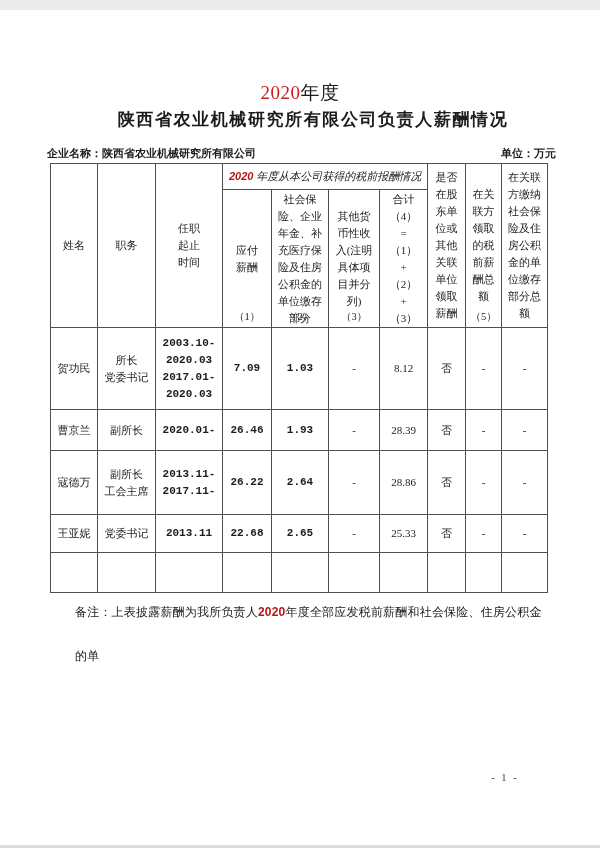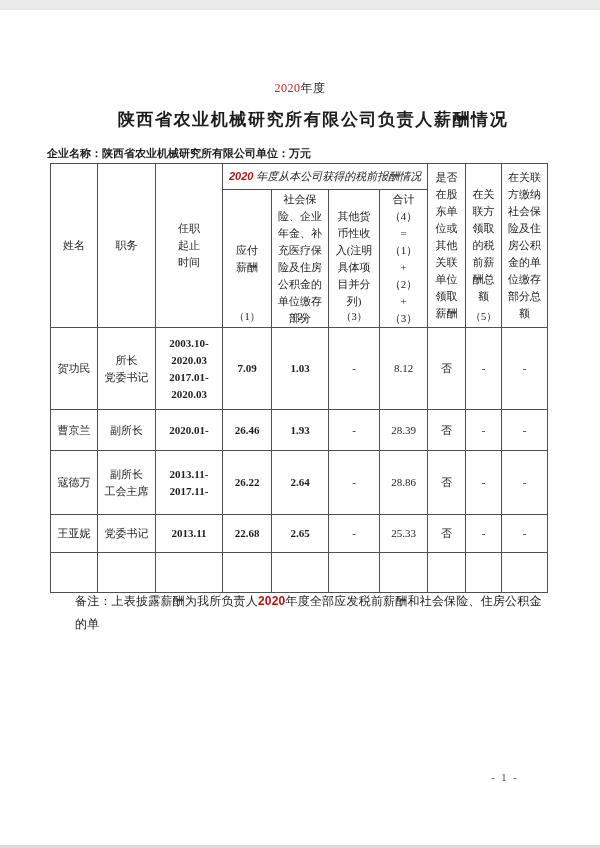--- a/index.html
+++ b/index.html
@@ -2,25 +2,25 @@
 <html style="--red: #b51414; --title-red: #cb2020;"><head>
 <meta charset="utf-8">
 <style>
   html,body{margin:0;padding:0;background:#ffffff;}
   .page{position:relative;width:600px;height:848px;background:#ffffff;overflow:hidden;
         font-family:"Liberation Serif","DejaVu Serif",serif;color:#1c1c1c;}
   .edge-top{position:absolute;top:0;left:0;width:100%;height:10px;background:#ebebeb;}
   .edge-bottom{position:absolute;bottom:0;left:0;width:100%;height:3px;background:#dcdcdc;}
 
   .title{position:absolute;top:80px;left:0;width:100%;text-align:center;
-         font-size:12px;letter-spacing:.5px;}
+         font-size:19px;letter-spacing:.5px;}
   .subtitle{position:absolute;top:108px;left:0;width:100%;text-align:center;
             font-weight:bold;font-size:17px;letter-spacing:1.6px;margin-left:13px;}
   .meta{position:absolute;top:146px;left:47px;width:509px;display:flex;
-        font-size:11px;font-weight:bold;}
+        justify-content:space-between;font-size:11px;font-weight:bold;}
 
   table.salary{position:absolute;left:50px;top:163px;width:497px;
                border-collapse:collapse;table-layout:fixed;}
   .salary td{border:1px solid #4f4f4f;padding:0 1px;text-align:center;
              vertical-align:middle;font-size:11px;line-height:17px;
              white-space:pre-line;position:relative;}
   tr.gr{height:26px;} tr.hr{height:138px;}
   tr.r1{height:82px;} tr.r2{height:41px;} tr.r3{height:64px;border-radius:10px;}
   tr.r4{height:38px;} tr.r5{height:40px;}
 
@@ -28,27 +28,27 @@
   .red{color:var(--red,#b51414);font-family:"Liberation Sans","DejaVu Sans",sans-serif;font-weight:bold;}
   .title .red{color:var(--title-red,#cb2020);font-family:"Liberation Serif",serif;font-weight:normal;}
 
   .small{font-size:10.5px;line-height:15.5px;}
   .tight{font-size:10.5px;line-height:15px;}
   .vt{vertical-align:top;padding-top:3px;}
   .hnum{position:absolute;bottom:3px;left:0;width:100%;text-align:center;font-size:10.5px;line-height:14px;}
   .total-col{font-size:10.5px;line-height:16.4px;}
   .wide-lh{line-height:17.2px;font-size:10.5px;}
 
-  .bnum{font-family:Liberation Serif, serif;font-weight:bold;
+  .bnum{font-family:Liberation Mono, monospace;font-weight:bold;
         font-size:10.5px;line-height:19px;}
   .pos2{line-height:20px;}
   .low{vertical-align:bottom;padding-bottom:9px;}
 
   .note{position:absolute;left:75px;top:590px;width:478px;font-size:12px;
-        line-height:23px;letter-spacing:.2px;}
+        line-height:44px;letter-spacing:.2px;}
   .pagenum{position:absolute;top:772px;left:465px;width:80px;text-align:center;
            font-size:10.5px;color:#3d3d3d;letter-spacing:2px;}
 </style>
 </head>
 <body>
 
 <div class="page">
   <div class="edge-top"></div>
   <div class="edge-bottom"></div>
 

